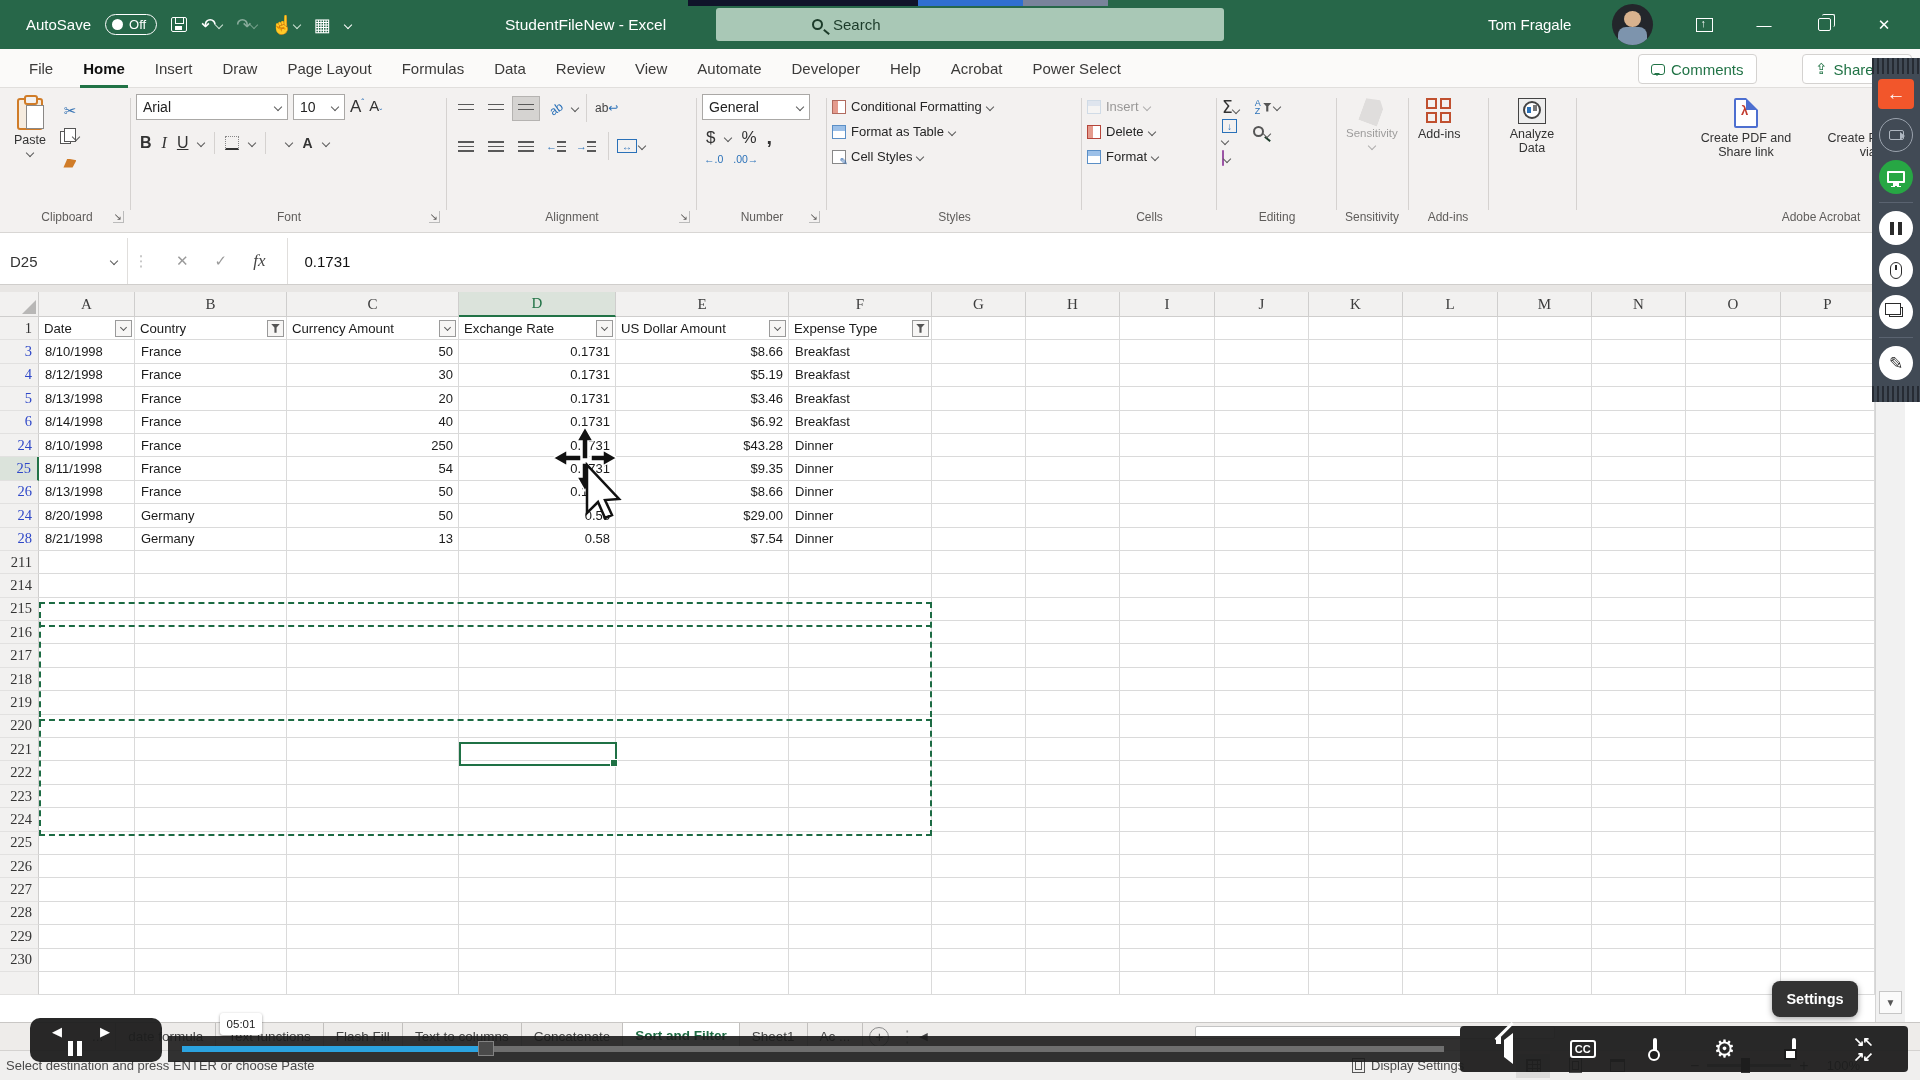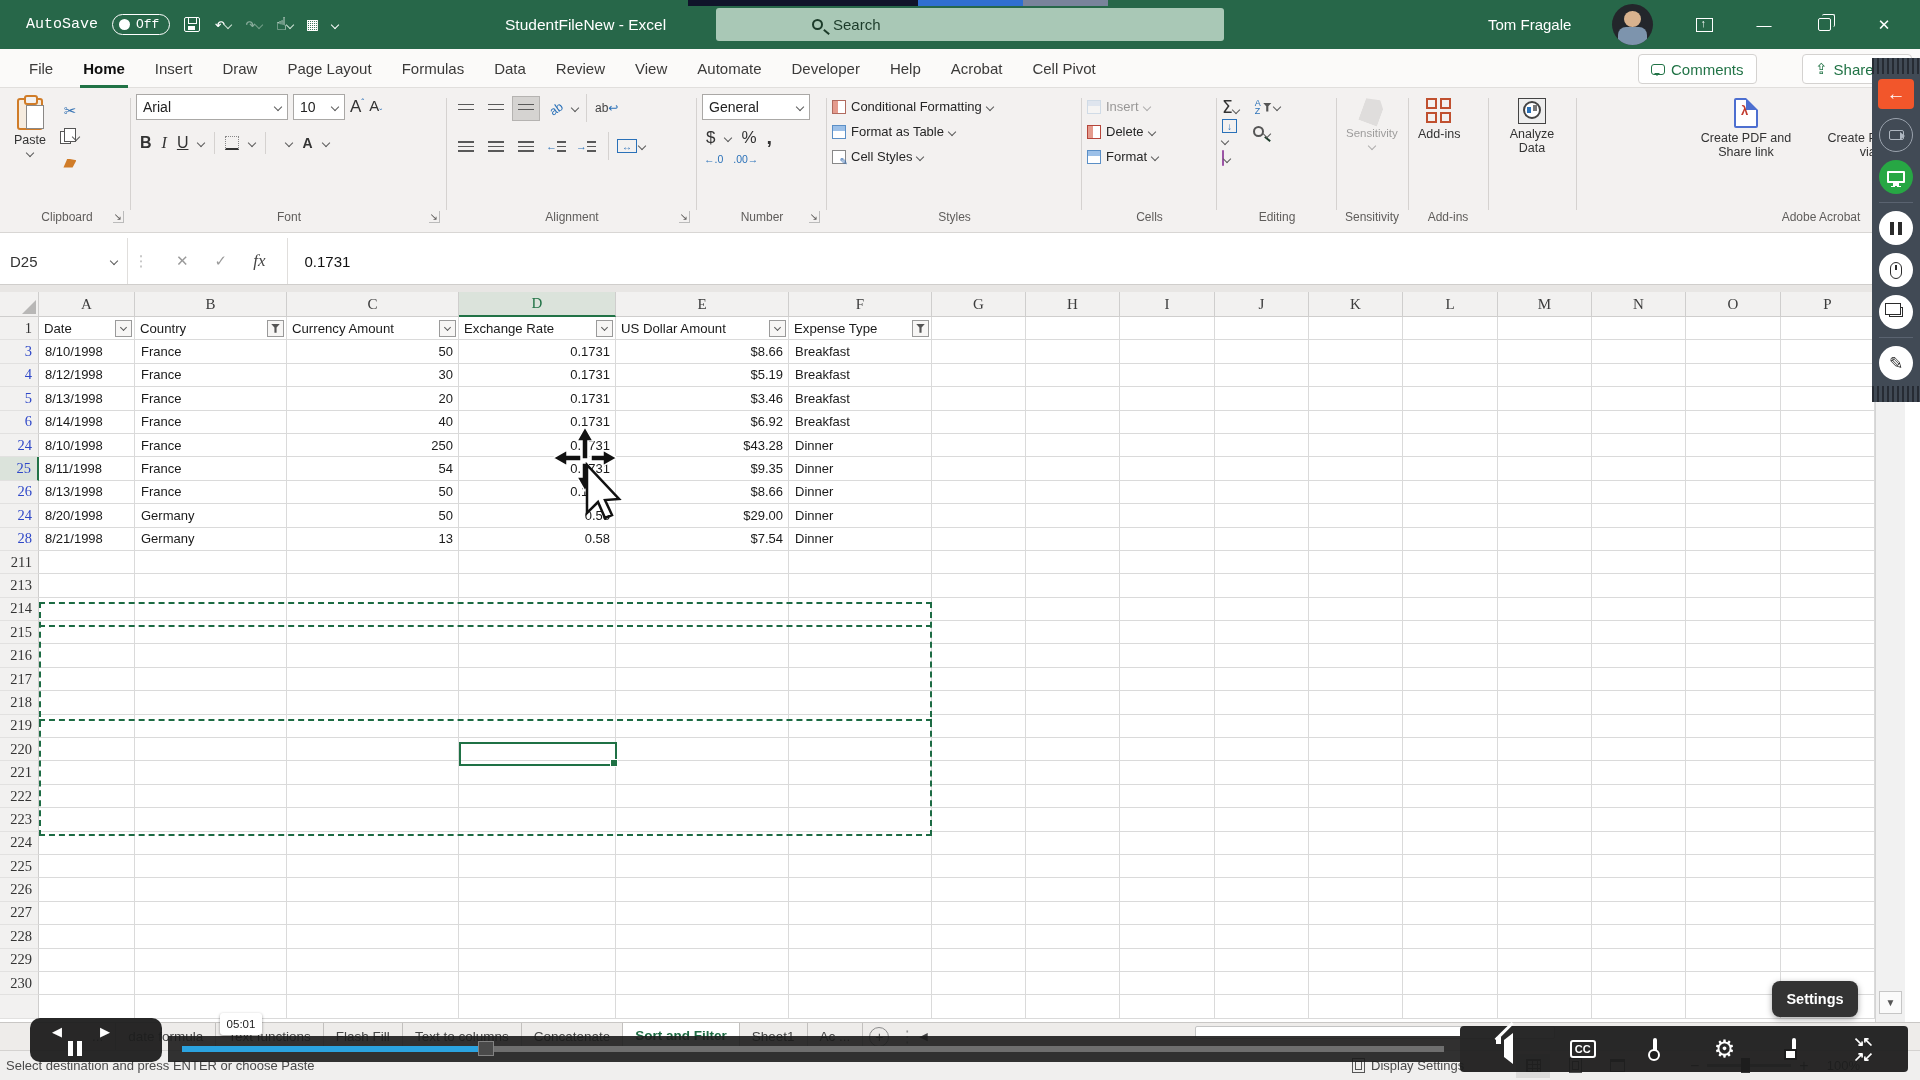--- a/index.html
+++ b/index.html
@@ -2,21 +2,21 @@
 <html><head>
 <meta charset="utf-8">
 <style>
   html,body{margin:0;padding:0;width:1920px;height:1080px;overflow:hidden;
     font-family:"Liberation Sans",sans-serif;background:#fff;position:relative;}
   *{box-sizing:border-box;}
 
   
   .titlebar{position:absolute;left:0;top:0;width:1920px;height:49px;background:#276749;color:#fff;
     display:flex;align-items:center;font-size:15px;}
-  .qat{display:flex;align-items:center;gap:14px;padding-left:26px;font-family:Liberation Mono, monospace;}
+  .qat{display:flex;align-items:center;gap:14px;padding-left:26px;}
   .autosave-pill{display:flex;align-items:center;gap:6px;border:1.5px solid #fff;border-radius:12px;
     padding:2px 10px 2px 6px;font-size:13px;}
   .autosave-dot{width:11px;height:11px;border-radius:50%;background:#fff;}
   .qicon{color:#fff;font-size:18px;line-height:1;display:flex;align-items:center;}
   .qicon .chev{border-color:#cfe3d6;}
   .dim{opacity:.45;}
   .saveicon{width:16px;height:15px;border:1.6px solid #fff;border-radius:2px;position:relative;}
   .saveicon:before{content:"";position:absolute;left:3px;top:0;width:7px;height:5px;border:1.3px solid #fff;border-top:none;}
   .saveicon:after{content:"";position:absolute;left:3px;bottom:1px;width:7px;height:4px;background:#fff;}
   .doc-title{position:absolute;left:505px;top:0;height:49px;display:flex;align-items:center;font-size:15.5px;}
@@ -250,21 +250,21 @@
       <div class="rtab">Draw</div>
       <div class="rtab">Page Layout</div>
       <div class="rtab">Formulas</div>
       <div class="rtab">Data</div>
       <div class="rtab">Review</div>
       <div class="rtab">View</div>
       <div class="rtab">Automate</div>
       <div class="rtab">Developer</div>
       <div class="rtab">Help</div>
       <div class="rtab">Acrobat</div>
-      <div class="rtab">Cell Pivot</div>
+      <div class="rtab">Power Select</div>
     </div>
   <div class="pillbtn" style="left:1638px">
     <span class="bubble"></span>
     <span>Comments</span>
   </div>
   <div class="pillbtn" style="left:1802px;width:110px">
     <span>⇪</span>
     <span>Share</span>
   </div>
 </div>
@@ -759,39 +759,20 @@
         <div class="cell " style="width: 95px;"></div>
         <div class="cell " style="width: 94px;"></div>
         <div class="cell " style="width: 94px;"></div>
         <div class="cell " style="width: 95px;"></div>
         <div class="cell " style="width: 94px;"></div>
         <div class="cell " style="width: 94px;"></div>
         <div class="cell " style="width: 95px;"></div>
         <div class="cell " style="width: 94px;"></div>
       </div>
       <div class="grow">
-        <div class="gut">213</div>
-        <div class="cell l" style="width: 96px;"></div>
-        <div class="cell l" style="width: 152px;"></div>
-        <div class="cell r" style="width: 172px;"></div>
-        <div class="cell r" style="width: 157px;"></div>
-        <div class="cell r" style="width: 173px;"></div>
-        <div class="cell l" style="width: 143px;"></div>
-        <div class="cell " style="width: 94px;"></div>
-        <div class="cell " style="width: 94px;"></div>
-        <div class="cell " style="width: 95px;"></div>
-        <div class="cell " style="width: 94px;"></div>
-        <div class="cell " style="width: 94px;"></div>
-        <div class="cell " style="width: 95px;"></div>
-        <div class="cell " style="width: 94px;"></div>
-        <div class="cell " style="width: 94px;"></div>
-        <div class="cell " style="width: 95px;"></div>
-        <div class="cell " style="width: 94px;"></div>
-      </div>
-      <div class="grow">
         <div class="gut">214</div>
         <div class="cell l" style="width: 96px;"></div>
         <div class="cell l" style="width: 152px;"></div>
         <div class="cell r" style="width: 172px;"></div>
         <div class="cell r" style="width: 157px;"></div>
         <div class="cell r" style="width: 173px;"></div>
         <div class="cell l" style="width: 143px;"></div>
         <div class="cell " style="width: 94px;"></div>
         <div class="cell " style="width: 94px;"></div>
         <div class="cell " style="width: 95px;"></div>

